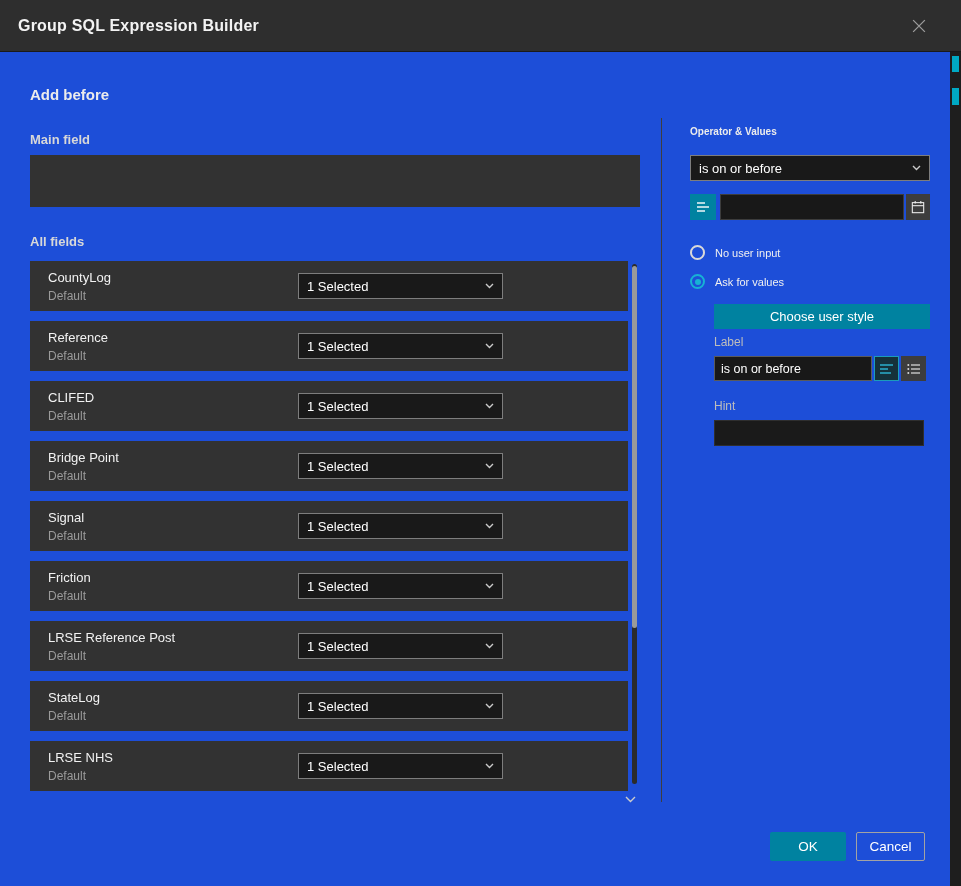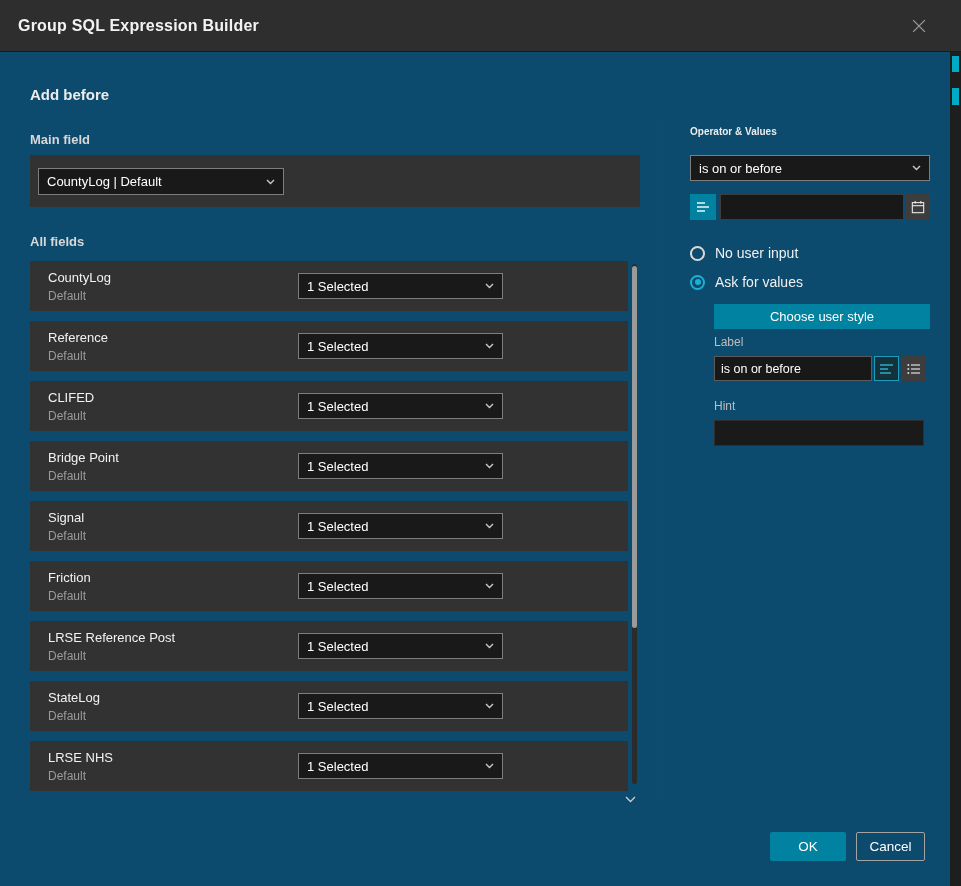--- a/index.html
+++ b/index.html
@@ -1,18 +1,18 @@
 <!DOCTYPE html>
 <html style="--accent: #0082a0;"><head>
 <meta charset="utf-8">
 <style>
   * { margin:0; padding:0; box-sizing:border-box; }
   html,body { width:961px; height:886px; }
   body { font-family:"Liberation Sans", sans-serif; background:#1d1d1d; }
-  .dialog { position:relative; width:961px; height:886px; background:#0c4a6e; color:#fff; overflow:hidden; }
+  .dialog { position:relative; width:961px; height:886px; background:#1d4ed8; color:#fff; overflow:hidden; }
 
   .header { position:absolute; left:0; top:0; width:100%; height:52px; background:#2e2e2e; border-bottom:1px solid #1a1a1a; display:flex; align-items:center; padding:0 18px; }
   .title { font-size:16px; font-weight:700; letter-spacing:.2px; color:#f3f3f3; }
   .close { margin-left:auto; width:20px; height:20px; display:flex; align-items:center; justify-content:center; cursor:pointer; margin-right:14px; }
 
   .sec-heading { position:absolute; font-size:15px; font-weight:700; color:#ececec; }
   .sub-heading { position:absolute; font-size:13px; font-weight:700; color:#d8d8d8; }
   .h-addfields { left:30px; top:86px; }
   .h-mainfield { left:30px; top:132px; }
   .h-allfields { left:30px; top:234px; }
@@ -43,21 +43,21 @@
   .btn-date-mode { left:690px; top:194px; width:26px; height:26px; background:var(--accent,#0082a0); color:#fff; }
   .date-input { position:absolute; left:720px; top:194px; width:184px; height:26px; background:#181818; border:1px solid #3c3c3c; color:#fff; padding:0 6px; font-size:13px; }
   .btn-cal { left:906px; top:194px; width:24px; height:26px; background:#3d3d3d; color:#f0f0f0; }
 
   .radio-row { position:absolute; display:flex; align-items:center; gap:10px; }
   .radio-row.r1 { left:690px; top:245px; }
   .radio-row.r2 { left:690px; top:274px; }
   .radio { width:15px; height:15px; border-radius:50%; border:2px solid #d9d9d9; position:relative; cursor:pointer; flex:0 0 auto; background:transparent; }
   .radio.selected { border-color:#17b2d4; }
   .radio.selected::after { content:""; position:absolute; left:2.5px; top:2.5px; width:6px; height:6px; border-radius:50%; background:#17b2d4; }
-  .radio-label { font-size:14px; color:#f0f0f0; }
+  .radio-label { font-size:11px; color:#f0f0f0; }
 
   .btn { border:none; font-family:inherit; cursor:pointer; font-size:13px; display:flex; align-items:center; justify-content:center; }
   .btn-primary { background:var(--accent,#0082a0); color:#fff; }
   .choose-style { position:absolute; left:714px; top:304px; width:216px; height:25px; }
 
   .caption { position:absolute; font-size:12px; color:#bdbdbd; }
   .cap-label { left:714px; top:335px; }
   .cap-hint  { left:714px; top:399px; }
 
   .label-input { position:absolute; left:714px; top:356px; width:158px; height:25px; background:#181818; border:1px solid #5a5a5a; color:#fff; padding:0 6px; font-size:12.5px; }
@@ -88,28 +88,20 @@
       <svg width="16" height="16" viewBox="0 0 15 15">
           <path d="M2 2l11 11M13 2L2 13" stroke="#9c9c9c" stroke-width="1.2"></path>
         </svg>
     </span>
   </div>
 
   <div class="sec-heading h-addfields">Add before</div>
   <div class="sub-heading h-mainfield">Main field</div>
 
   <div class="main-field-panel">
-    <div class="dropdown dd-layer">
-      <span>CountyLog | Default</span>
-      <span class="chev">
-        <svg width="9" height="6" viewBox="0 0 9 6" fill="none">
-            <path d="M1 1l3.5 3.5L8 1" stroke="currentColor" stroke-width="1.4"></path>
-          </svg>
-      </span>
-    </div>
   </div>
 
   <div class="sub-heading h-allfields">All fields</div>
 
   <div class="fields-list">
   <div class="field-row">
     <div class="fname">CountyLog</div>
     <div class="fsub">Default</div>
     <div class="dropdown">
       <span>1 Selected</span>

